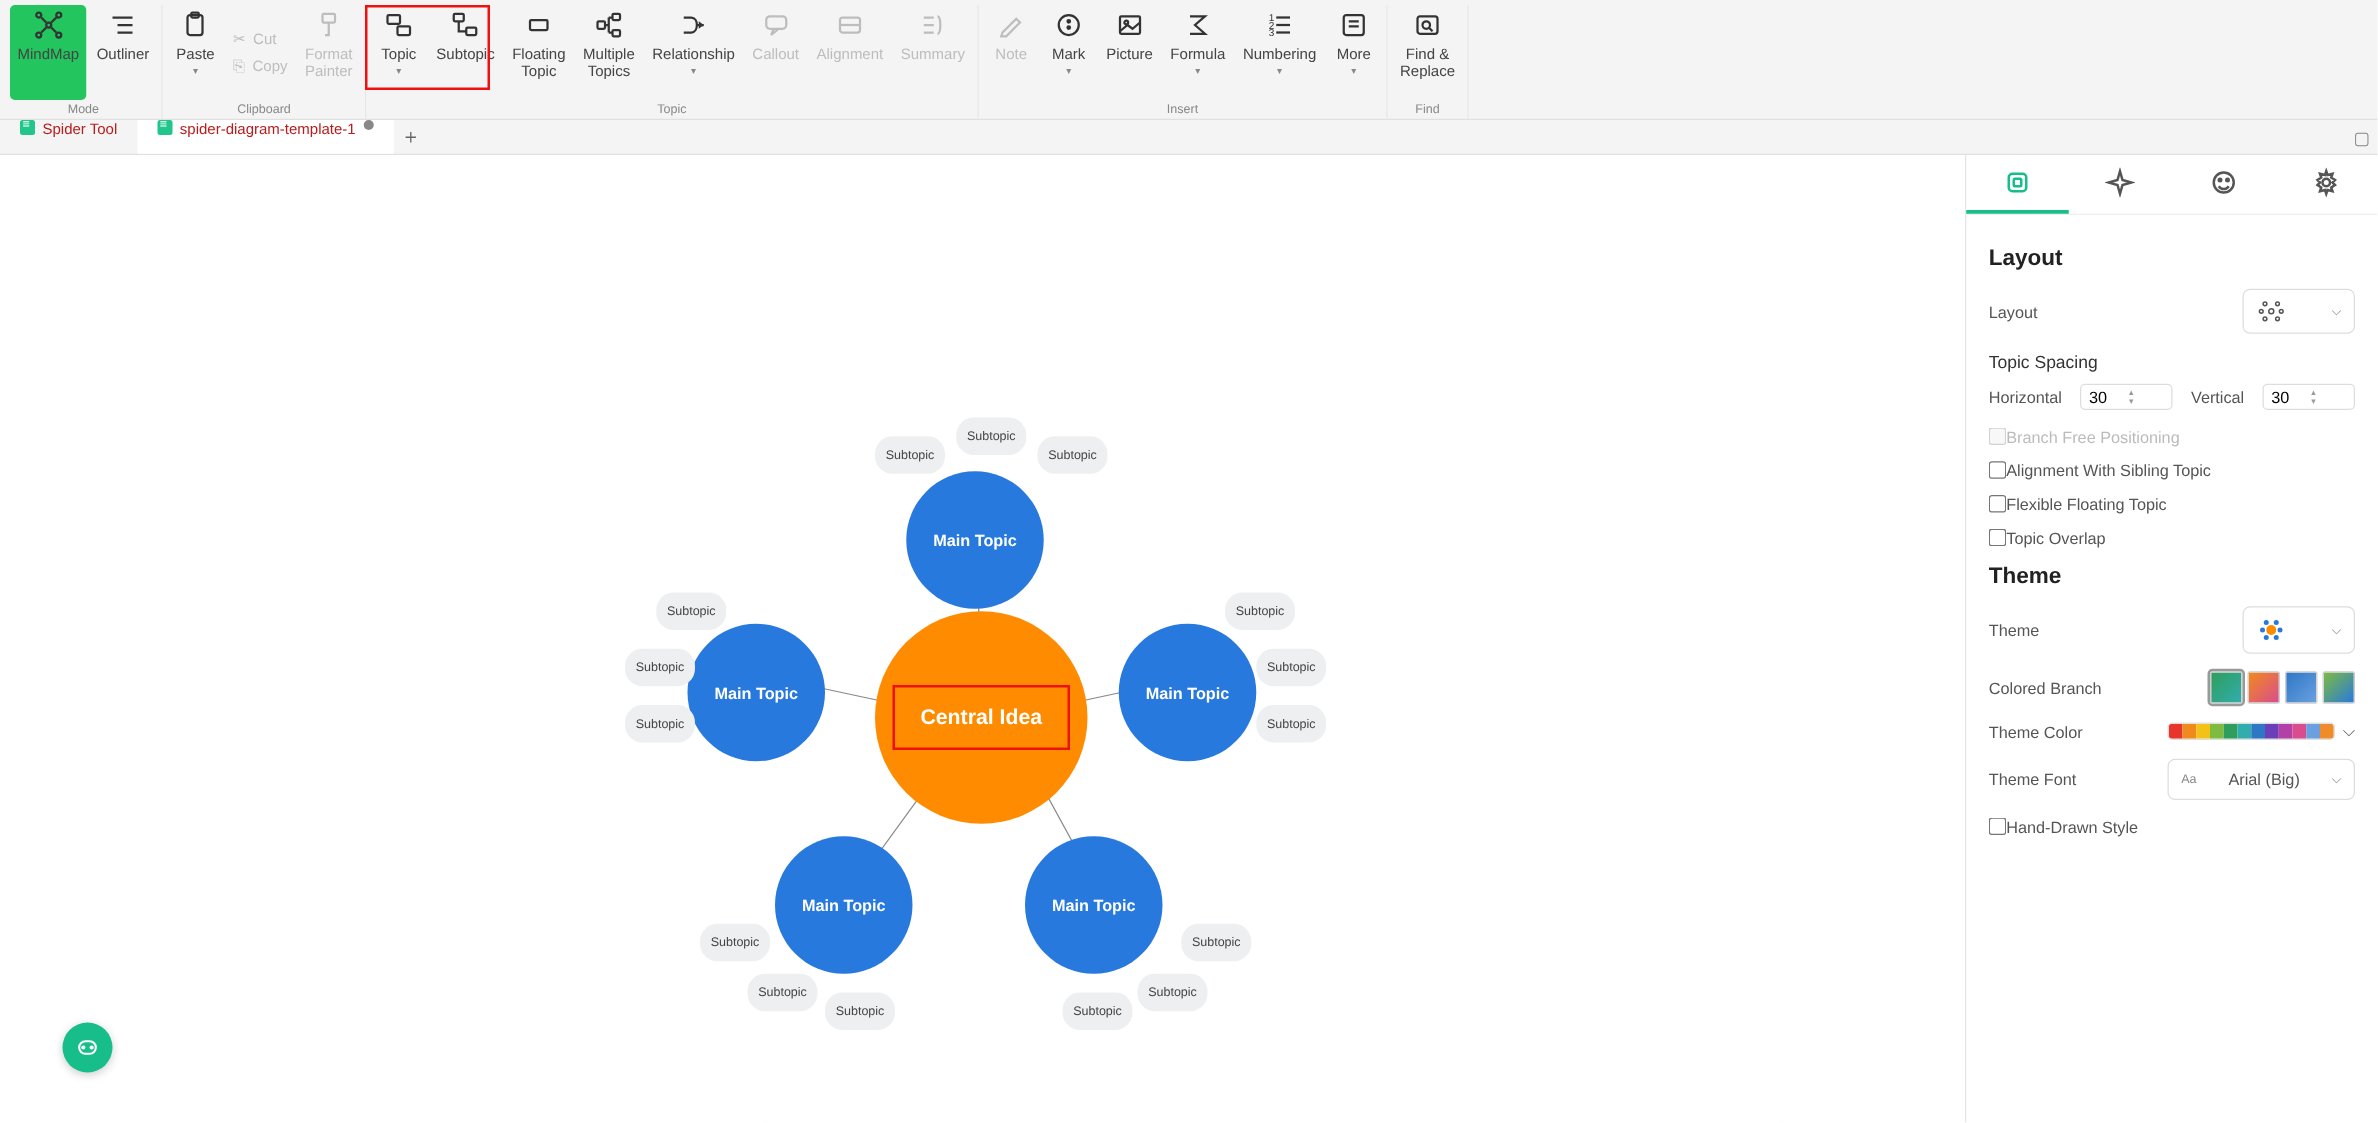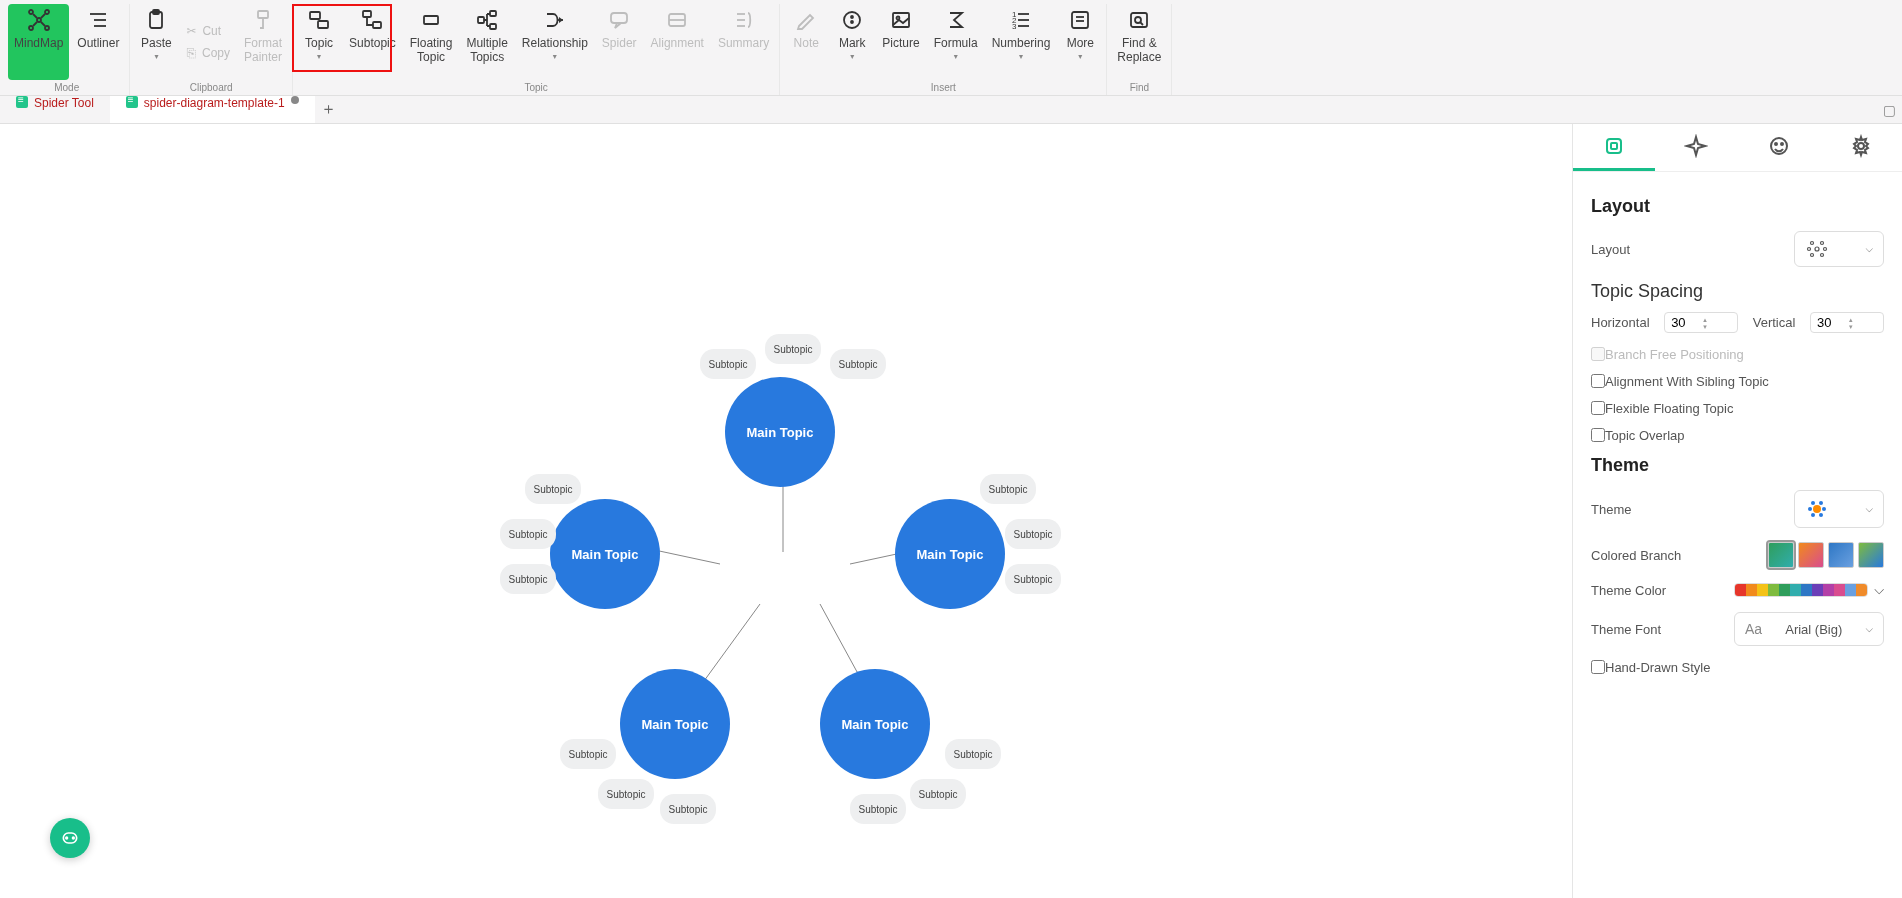--- a/index.html
+++ b/index.html
@@ -37,21 +37,21 @@
 
 
 .panel-tabs { display: flex; height: 48px; border-bottom: 1px solid #eee; }
 .ptab { flex: 1; display: flex; align-items: center; justify-content: center; cursor: pointer; border-bottom: 3px solid transparent; }
 .ptab.active { border-bottom-color: #18be8a; color: #18be8a; }
 .panel-body { padding: 16px 18px; overflow-y: auto; flex: 1; }
 .section-title { font-size: 18px; font-weight: 600; color: #222; margin: 8px 0 14px; }
 .row { display: flex; align-items: center; justify-content: space-between; margin-bottom: 14px; font-size: 13px; color: #555; }
 .select-box { border: 1px solid #ddd; border-radius: 6px; padding: 8px 10px; min-width: 90px; display: flex; align-items: center; justify-content: space-between; gap: 10px; cursor: pointer; background: #fff; }
 .select-box .arrow { font-size: 10px; color: #888; }
-.subhead { font-size: 18px; font-weight: 500; color: #333; margin: 10px 0; }
+.subhead { font-size: 14px; font-weight: 500; color: #333; margin: 10px 0; }
 .numbox { display: flex; align-items: center; border: 1px solid #ddd; border-radius: 4px; padding: 2px 6px; width: 74px; background: #fff; }
 .numbox input { border: none; width: 32px; font-size: 13px; outline: none; background: transparent; }
 .numbox .spinner { display: flex; flex-direction: column; font-size: 7px; line-height: 7px; color: #999; cursor: pointer; }
 .chk { display: flex; margin-bottom: 12px; font-size: 13px; color: #555; }
 .chk input { width: 14px; height: 14px; }
 .chk.disabled { color: #bbb; }
 .swatch-row { display: flex; gap: 4px; }
 .swatch { width: 26px; height: 26px; border: 1px solid #ccc; border-radius: 2px; cursor: pointer; }
 .swatch.sel { outline: 2px solid #999; }
 .colorbar { display: flex; height: 14px; border: 1px solid #ddd; border-radius: 4px; overflow: hidden; flex: 1; margin-right: 6px; }
@@ -195,21 +195,21 @@
         <span class="rbtn-label">Relationship</span>
         <span class="chev">▾</span>
       </div>
       <div class="rbtn disabled">
         <span class="rbtn-icon">
             <svg width="24" height="24" stroke="#bdbdbd" fill="none" stroke-width="1.8">
               <rect x="4" y="5" width="16" height="10" rx="3"></rect>
               <path d="M10 15 L8 20 L14 15"></path>
             </svg>
           </span>
-        <span class="rbtn-label">Spider</span>
+        <span class="rbtn-label">Callout</span>
       </div>
       <div class="rbtn disabled">
         <span class="rbtn-icon">
             <svg width="24" height="24" stroke="#bdbdbd" fill="none" stroke-width="1.8">
               <rect x="4" y="6" width="16" height="12" rx="2"></rect>
               <line x1="4" y1="12" x2="20" y2="12"></line>
             </svg>
           </span>
         <span class="rbtn-label">Alignment</span>
       </div>
@@ -337,20 +337,23 @@
     <svg class="edges" width="1560" height="770">
       <g stroke="#888" stroke-width="1" fill="none">
         <line x1="783" y1="428" x2="783" y2="355"></line>
         <line x1="760" y1="480" x2="680" y2="590"></line>
         <line x1="820" y1="480" x2="880" y2="590"></line>
         <line x1="720" y1="440" x2="650" y2="425"></line>
         <line x1="850" y1="440" x2="920" y2="425"></line>
       </g>
     </svg>
 
+    <div class="node-circle central" style="left:700px; top:365px;">
+      <span class="central-label">Central Idea</span>
+    </div>
 
     <div class="node-circle main-topic" style="left:725px; top:253px;">
         <span>Main Topic</span>
       </div>
     <div class="node-circle main-topic" style="left:550px; top:375px;">
         <span>Main Topic</span>
       </div>
     <div class="node-circle main-topic" style="left:895px; top:375px;">
         <span>Main Topic</span>
       </div>
@@ -549,21 +552,21 @@
               <div style="background: rgb(106, 160, 224);"></div>
               <div style="background: rgb(240, 139, 42);"></div>
             </div>
           <span class="arrow">⌵</span>
         </div>
       </div>
 
       <div class="row">
         <span>Theme Font</span>
         <div class="select-box" style="width:150px">
-          <span style="font-size:14px; color:#888">Aa</span>
+          <span style="font-size:10px; color:#888">Aa</span>
           <span style="font-size:13px">Arial (Big)</span>
           <span class="arrow">⌵</span>
         </div>
       </div>
 
       <label class="chk">
           <input type="checkbox" style="">
           <span>Hand-Drawn Style</span>
         </label>
     </div>

